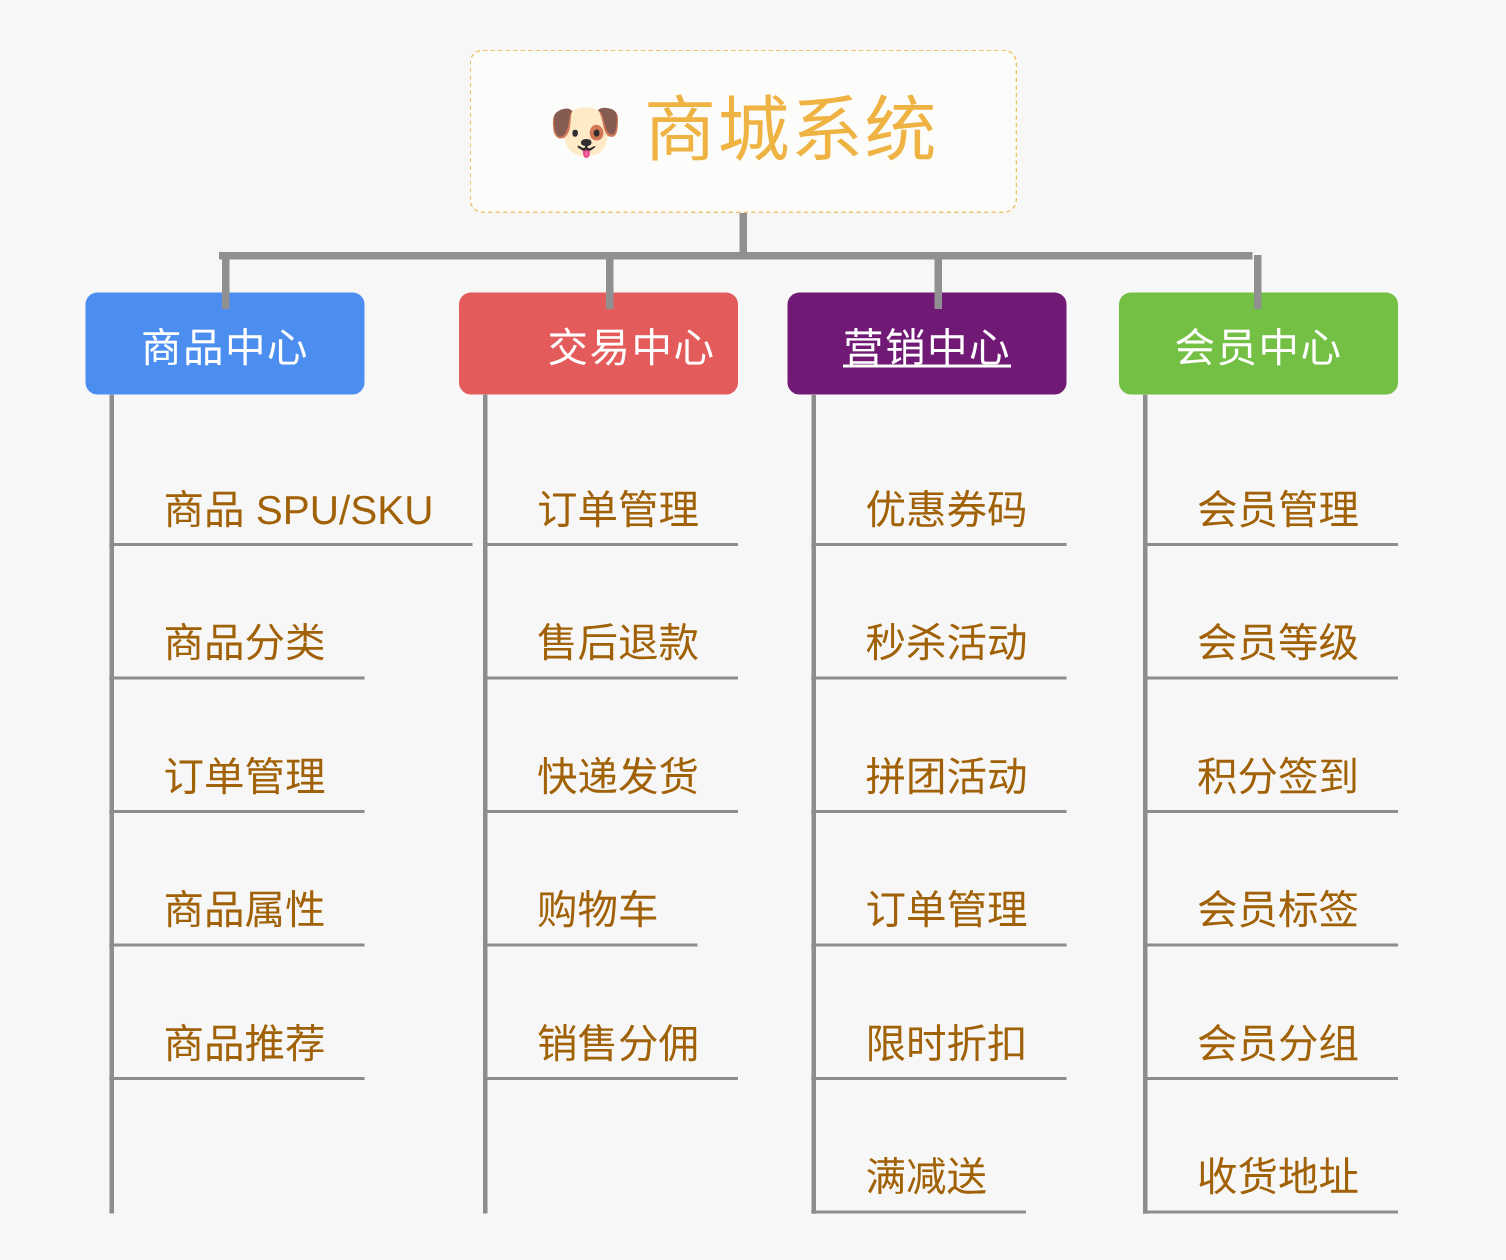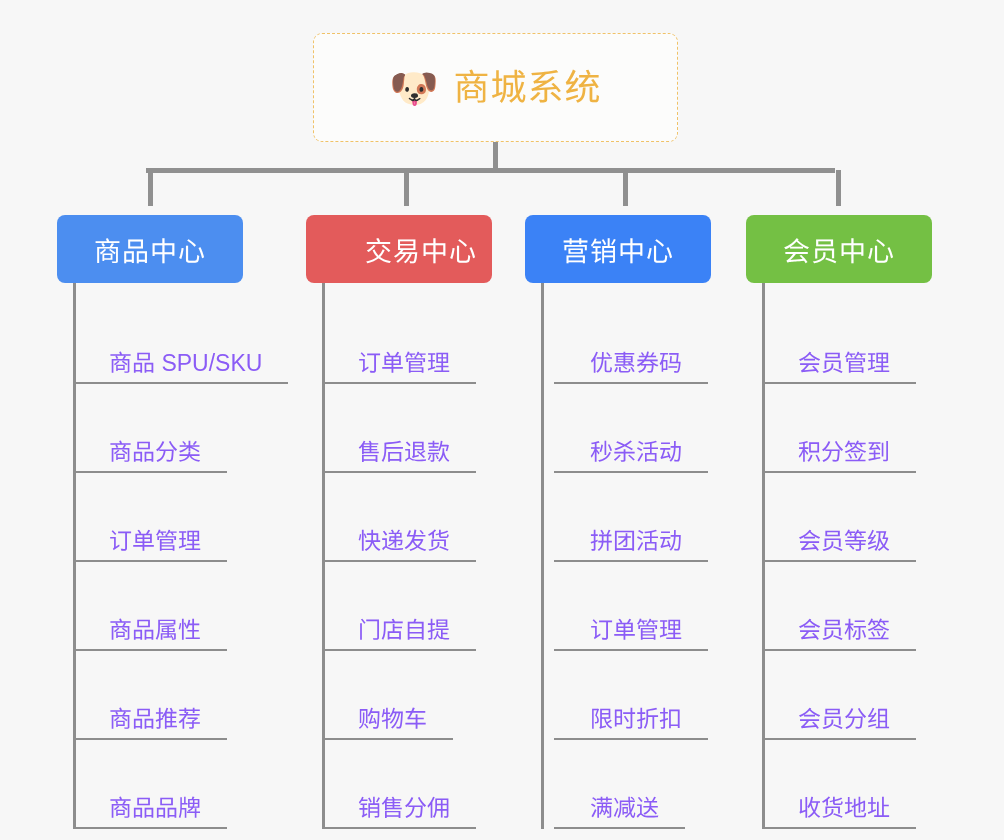--- a/index.html
+++ b/index.html
@@ -37,21 +37,21 @@
     align-items: center;
     justify-content: center;
     gap: 14px;
   }
   .root-emoji {
     font-size: 40px;
     line-height: 1;
     display: block;
   }
   .root-title {
-    font-size: 36px;
+    font-size: 48px;
     color: #efb343;
     letter-spacing: 1px;
     white-space: nowrap;
     line-height: 1;
   }
 
   
   .trunk-vert {
     position: absolute;
     left: 493px;
@@ -72,21 +72,21 @@
     position: absolute;
     top: 170px;
     width: 5px;
     height: 36px;
     background: #909090;
   }
 
   
   .column {
     position: absolute;
-    top: 215px;
+    top: 195px;
   }
   .cat-box {
     box-sizing: border-box;
     height: 68px;
     border-radius: 8px;
     display: flex;
     align-items: center;
     justify-content: center;
     color: #ffffff;
     font-size: 27px;
@@ -114,22 +114,22 @@
     align-items: flex-end;
     padding-left: 0px;
   }
   .leaf-inner {
     display: inline-block;
     border-bottom: 2px solid #8d8d8d;
     padding: 0 26px 6px 36px;
     margin-left: 0px;
   }
   .leaf-label {
-    font-size: 23px;
-    color: #8b5cf6;
+    font-size: 27px;
+    color: #a16207;
     white-space: nowrap;
     line-height: 1.1;
     margin-top: 32px;
   }
 </style>
 </head>
 <body>
 
 <div id="mindmap">
 
@@ -156,56 +156,50 @@
           </div>
           <div class="leaf">
             <div class="leaf-inner"><span class="leaf-label">订单管理</span></div>
           </div>
           <div class="leaf">
             <div class="leaf-inner"><span class="leaf-label">商品属性</span></div>
           </div>
           <div class="leaf">
             <div class="leaf-inner"><span class="leaf-label">商品推荐</span></div>
           </div>
-          <div class="leaf">
-            <div class="leaf-inner"><span class="leaf-label">商品品牌</span></div>
-          </div>
         </div>
       </div>
       <div class="column" style="left: 306px; width: 186px;">
         <div class="cat-box" style="background: rgb(227, 91, 91); width: 186px; padding-left: 44px;">
           <span>交易中心</span>
         </div>
         <div class="branch" style="margin-left: 16px; text-align: right;">
           <div class="branch-rail" style="height: 546px;"></div>
           <div class="leaf">
             <div class="leaf-inner"><span class="leaf-label">订单管理</span></div>
           </div>
           <div class="leaf">
             <div class="leaf-inner"><span class="leaf-label">售后退款</span></div>
           </div>
           <div class="leaf">
             <div class="leaf-inner"><span class="leaf-label">快递发货</span></div>
           </div>
           <div class="leaf">
-            <div class="leaf-inner"><span class="leaf-label">门店自提</span></div>
-          </div>
-          <div class="leaf">
             <div class="leaf-inner"><span class="leaf-label">购物车</span></div>
           </div>
           <div class="leaf">
             <div class="leaf-inner"><span class="leaf-label">销售分佣</span></div>
           </div>
         </div>
       </div>
       <div class="column" style="left: 525px; width: 186px;">
-        <div class="cat-box" style="background: #3b82f6; width: 186px;">
+        <div class="cat-box" style="background: #701a75; width: 186px; text-decoration: underline;">
           <span>营销中心</span>
         </div>
-        <div class="branch" style="margin-left: 16px; padding-left: 13px;">
+        <div class="branch" style="margin-left: 16px;">
           <div class="branch-rail" style="height: 546px;"></div>
           <div class="leaf">
             <div class="leaf-inner"><span class="leaf-label">优惠券码</span></div>
           </div>
           <div class="leaf">
             <div class="leaf-inner"><span class="leaf-label">秒杀活动</span></div>
           </div>
           <div class="leaf">
             <div class="leaf-inner"><span class="leaf-label">拼团活动</span></div>
           </div>
@@ -223,24 +217,24 @@
       <div class="column" style="left: 746px; width: 186px;">
         <div class="cat-box" style="background: rgb(116, 192, 68); width: 186px;">
           <span>会员中心</span>
         </div>
         <div class="branch" style="margin-left: 16px;">
           <div class="branch-rail" style="height: 546px;"></div>
           <div class="leaf">
             <div class="leaf-inner"><span class="leaf-label">会员管理</span></div>
           </div>
           <div class="leaf">
+            <div class="leaf-inner"><span class="leaf-label">会员等级</span></div>
+          </div>
+          <div class="leaf">
             <div class="leaf-inner"><span class="leaf-label">积分签到</span></div>
-          </div>
-          <div class="leaf">
-            <div class="leaf-inner"><span class="leaf-label">会员等级</span></div>
           </div>
           <div class="leaf">
             <div class="leaf-inner"><span class="leaf-label">会员标签</span></div>
           </div>
           <div class="leaf">
             <div class="leaf-inner"><span class="leaf-label">会员分组</span></div>
           </div>
           <div class="leaf">
             <div class="leaf-inner"><span class="leaf-label">收货地址</span></div>
           </div>

